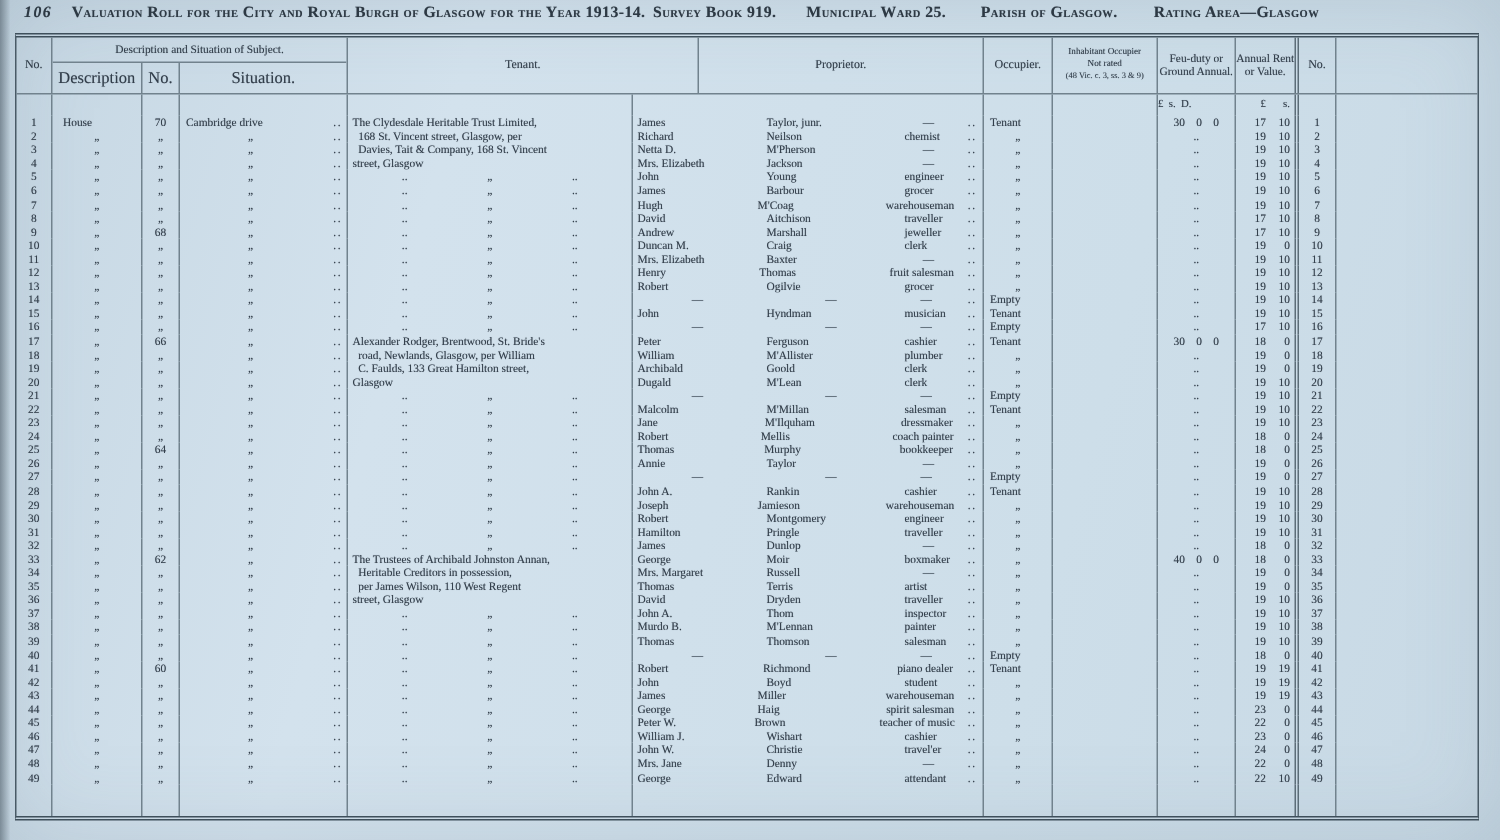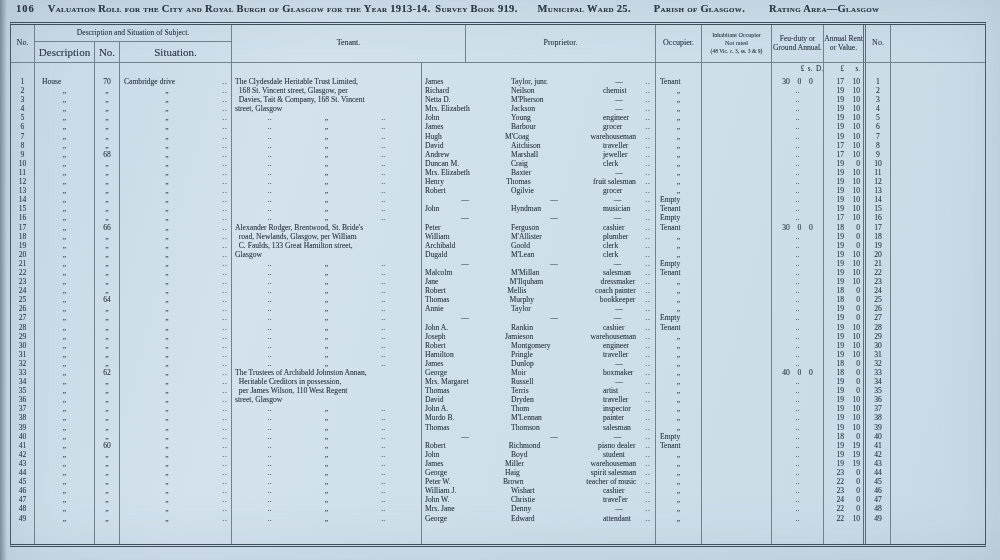--- a/index.html
+++ b/index.html
@@ -17,21 +17,21 @@
   .edge{position:absolute;left:0;top:0;bottom:0;width:7px;
     background:linear-gradient(90deg,rgba(80,95,106,.6),rgba(80,95,106,0));}
 
   
   .topline{
     position:absolute;left:16px;right:12px;top:3px;height:15px;
     display:flex;align-items:baseline;white-space:nowrap;
     font-variant:small-caps;font-weight:bold;font-size:10.5px;
     letter-spacing:.3px;color:#2d3944;
   }
-  .topline .t-page{letter-spacing:1px;}
+  .topline .t-page{letter-spacing:1px;font-style:italic;}
   .topline .t-title{margin-left:13px;}
   .topline .t-survey{margin-left:5px;}
   .topline .t-ward{margin-left:20px;}
   .topline .t-parish{margin-left:23px;}
   .topline .t-rating{margin-left:24px;}
 
   
   .vtable{
     position:absolute;left:10px;right:14px;top:22px;height:525px;
     display:flex;flex-direction:column;box-sizing:border-box;
@@ -68,21 +68,21 @@
       font-size:7.2px;line-height:13px;}
   .sc{overflow:hidden;}
   .s-rno{width:24px;}
   .s-desc{width:60px;}
   .s-hno{width:25px;}
   .s-sit{width:112px;}
   .s-prop{width:190px;}
   .s-ten{width:234px;}
   .s-occ{width:46px;}
   .s-inh{width:70px;}
-  .s-feu{width:52px;text-align:right;}
+  .s-feu{width:52px;text-align:left;}
   .s-rent{width:42px;display:flex;border-right:3px double #5c6d78;}
   .s-rent .rl{width:20px;text-align:right;}
   .s-rent .rs{width:16px;text-align:right;padding-right:3px;}
   .s-no2{width:25px;}
   .s-rem{flex:1;border-right:none;}
 
   
   .vbody{display:flex;flex-direction:column;flex:none;}
   .r{display:flex;height:9.1px;flex:none;font-size:7.6px;line-height:9.3px;white-space:nowrap;}
   .r .c{overflow:hidden;}

